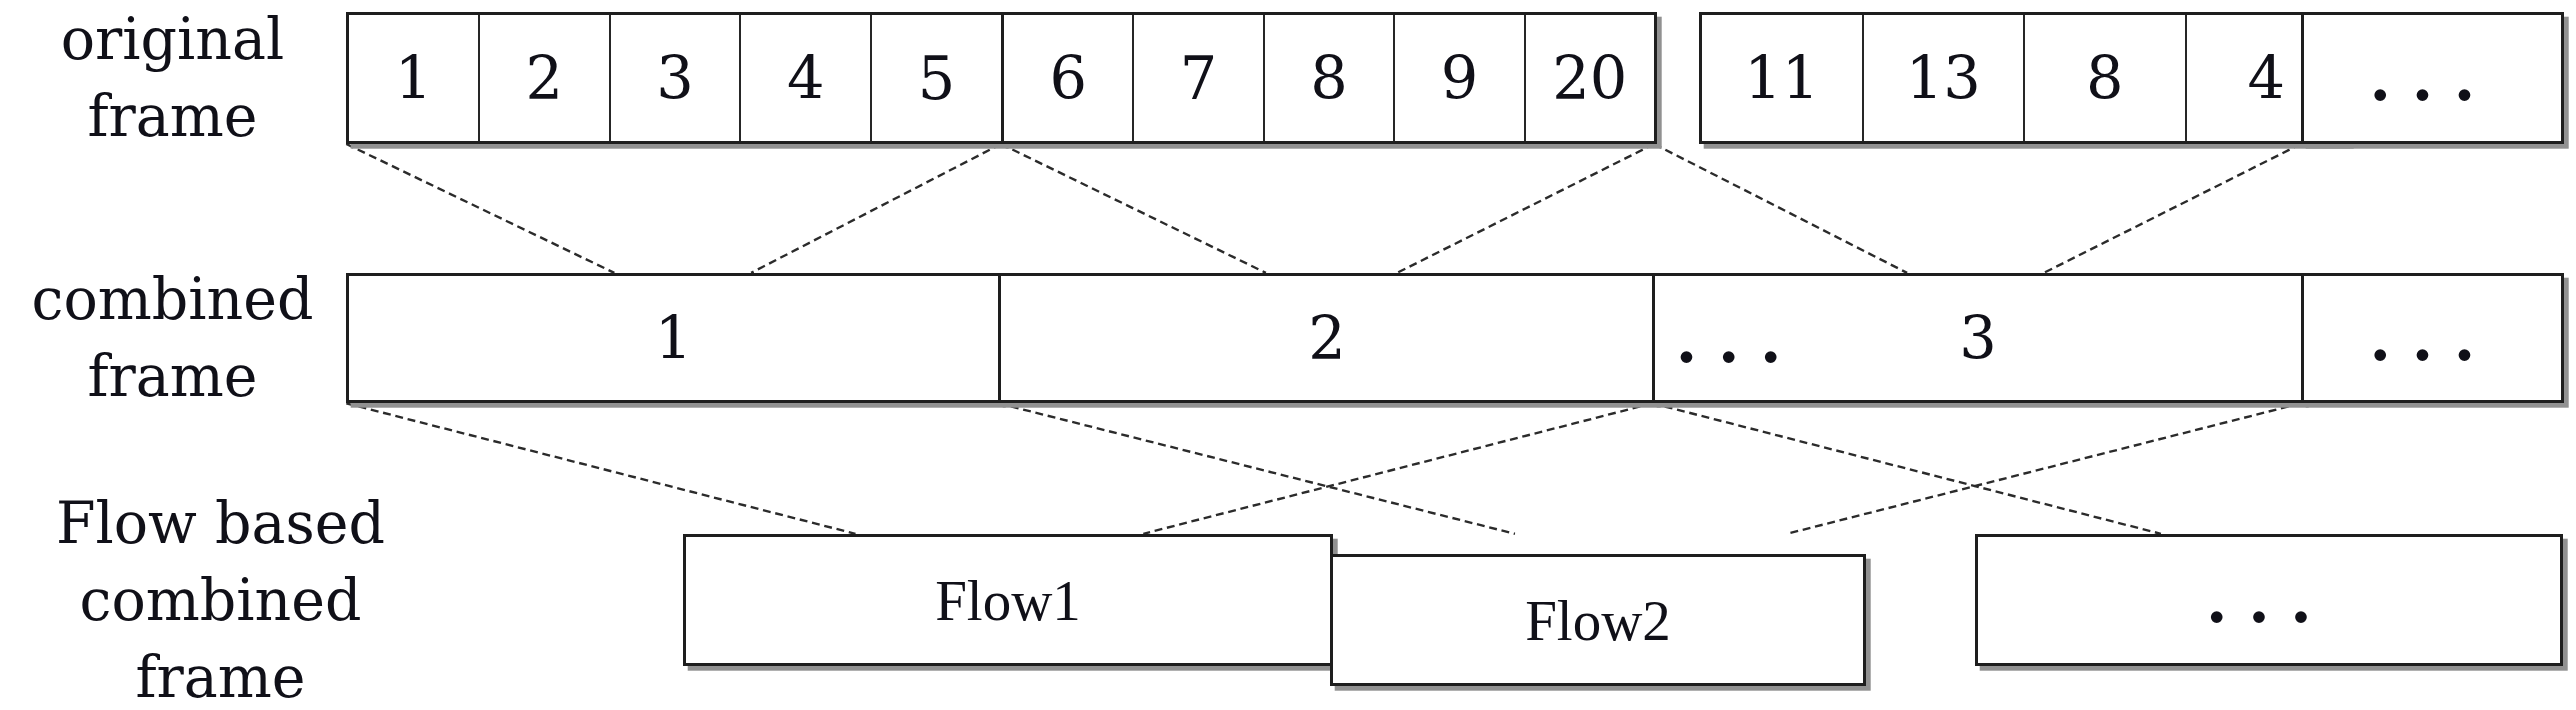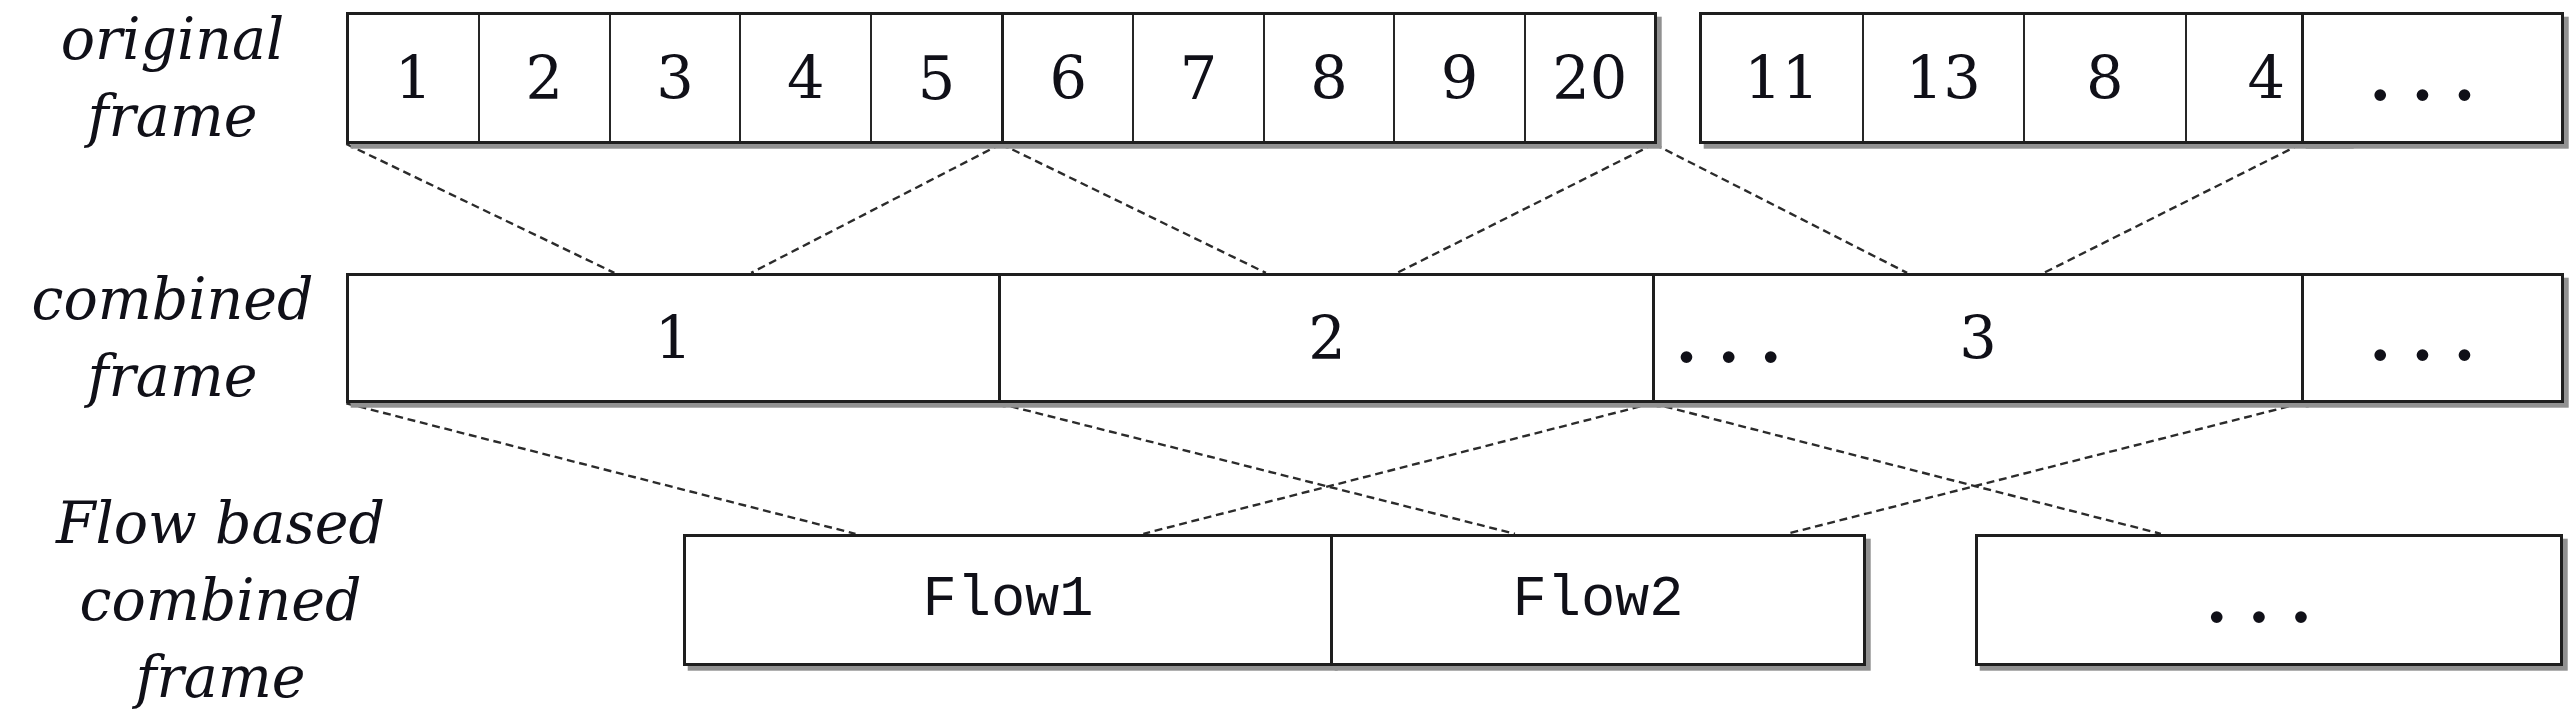--- a/index.html
+++ b/index.html
@@ -8,21 +8,21 @@
     width:2576px;height:711px;
     background:#ffffff;
     font-family:"DejaVu Serif", serif;
     color:#101018;
     overflow:hidden;
   }
   .connectors{position:absolute;left:0;top:0;width:2576px;height:711px;}
   .row-label{
     position:absolute;left:0;width:345px;
     display:flex;flex-direction:column;justify-content:center;align-items:center;
-    font-size:57px;line-height:77px;text-align:center;white-space:nowrap;font-style:italic;
+    font-size:57px;line-height:77px;text-align:center;white-space:nowrap;
   }
   .gbox{
     position:absolute;
     background:#ffffff;
     border:3.2px solid #1e1e1e;
     box-sizing:border-box;
     box-shadow:4.7px 4.7px 0 #919191;
     display:flex;
   }
   .cell{
@@ -30,21 +30,21 @@
     border-right:2.4px solid #262626;
     display:flex;align-items:center;justify-content:center;
     font-size:59px;
   }
   .cell:last-child{border-right:none;}
   .boxlabel{
     width:100%;height:100%;
     display:flex;align-items:center;justify-content:center;
     font-size:59px;
   }
-  .flow-label{font-family:Liberation Mono, monospace;font-size:57px;}
+  .flow-label{font-family:Liberation Serif, serif;font-size:57px;}
   .dots{font-size:63px;font-weight:bold;letter-spacing:0.32em;line-height:1;}
   .prefix-dots{
     position:absolute;left:20.6px;top:50%;
     transform:translateY(-46%);
   }
   .relbox{position:relative;}
 </style>
 </head>
 <body>
 
@@ -112,21 +112,21 @@
     <span class="dots prefix-dots">...</span>
     <div class="boxlabel">3</div>
   </div>
   <div class="gbox" style="left:2301px;top:273px;width:263px;height:130px;">
     <div class="boxlabel dots">...</div>
   </div>
 
   <div class="gbox" style="left:683px;top:534px;width:650px;height:132px;">
     <div class="boxlabel flow-label">Flow1</div>
   </div>
-  <div class="gbox" style="left:1330px;top:534px;width:536px;height:132px;">
+  <div class="gbox" style="left:1330px;top:554px;width:536px;height:132px;">
     <div class="boxlabel flow-label">Flow2</div>
   </div>
   <div class="gbox" style="left:1975px;top:534px;width:588px;height:132px;">
     <div class="boxlabel dots">...</div>
   </div>
 
 </div>
 
 
 </body></html>

